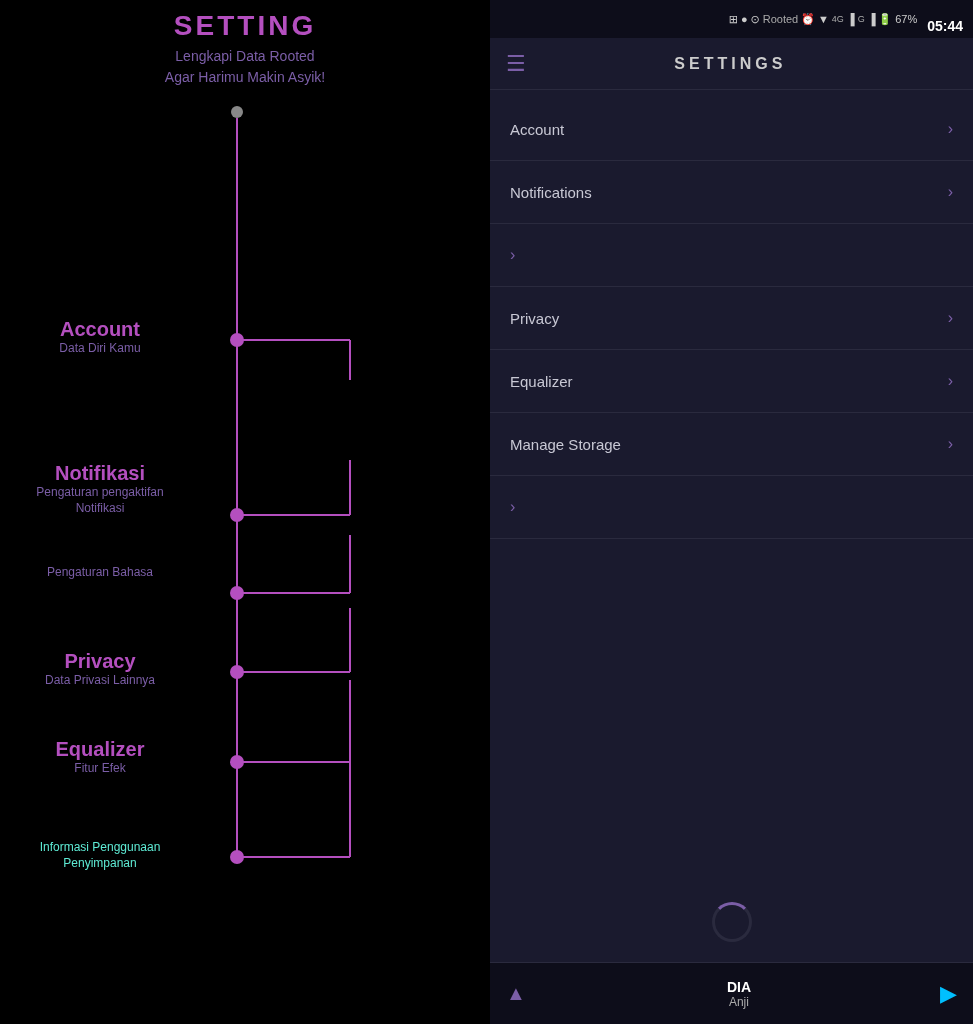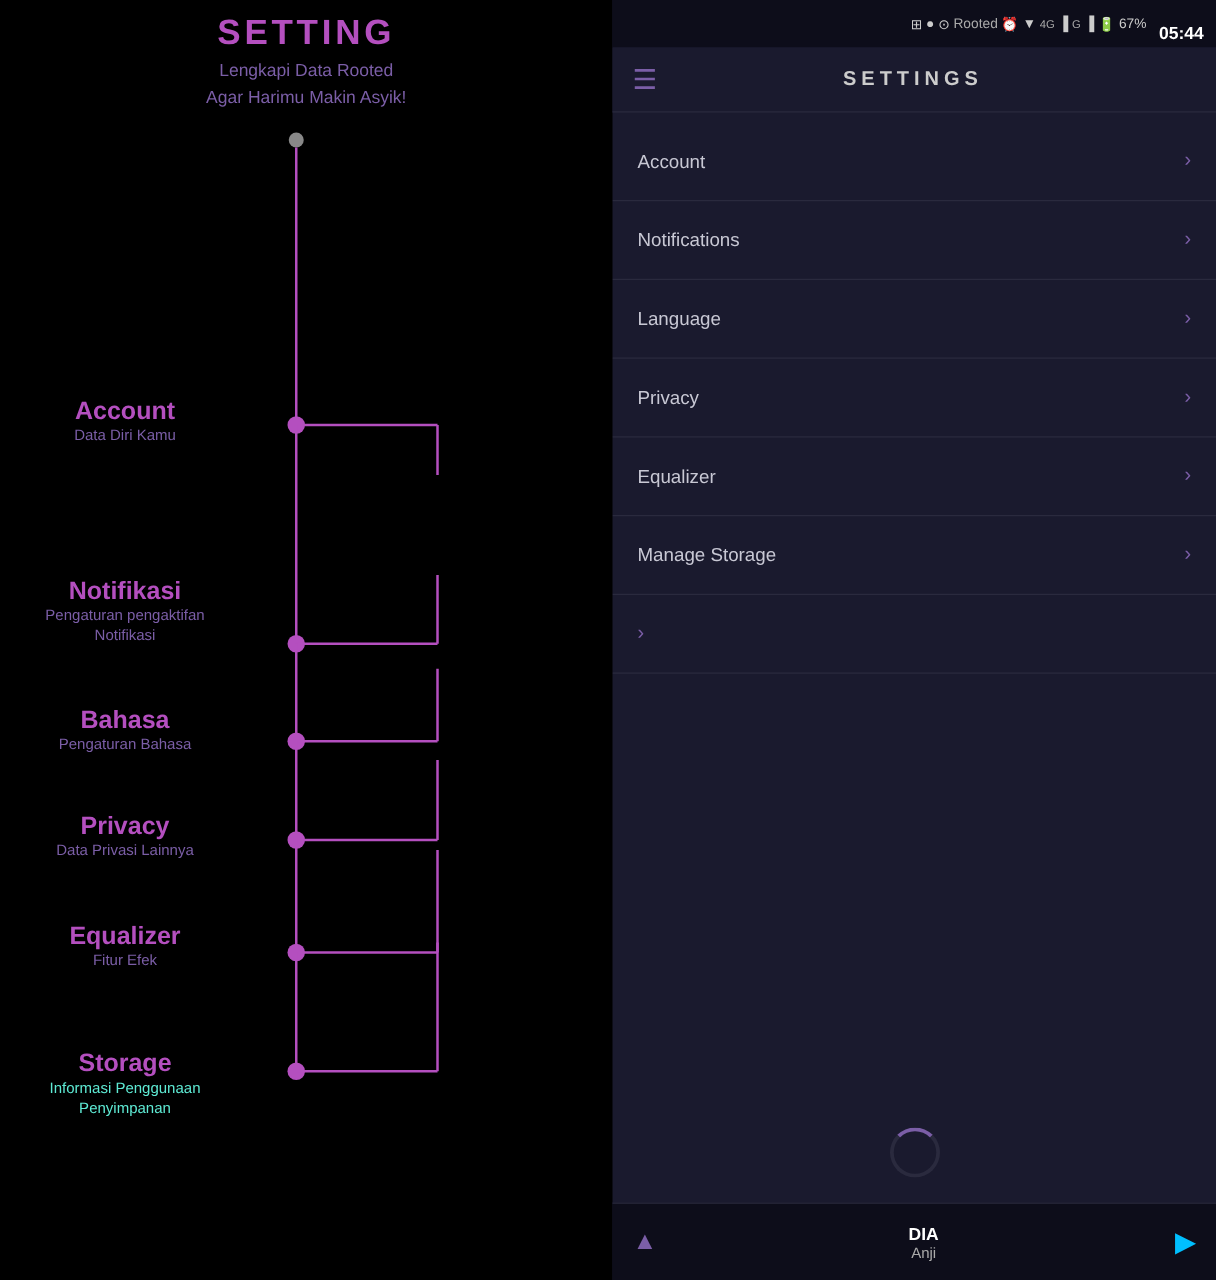--- a/index.html
+++ b/index.html
@@ -290,36 +290,34 @@
     <div class="label-title">Account</div>
     <div class="label-desc">Data Diri Kamu</div>
   </div>
 
   <div class="label-item" style="top: 462px; left: 0;">
     <div class="label-title">Notifikasi</div>
     <div class="label-desc" style="color:#7b5ea7;font-size:12px;line-height:1.3;">Pengaturan pengaktifan<br>Notifikasi</div>
   </div>
 
   <div class="label-item" style="top: 565px; left: 0;">
-    <div class="label-title">Bahasa</div>
     <div class="label-desc">Pengaturan Bahasa</div>
   </div>
 
   <div class="label-item" style="top: 650px; left: 0;">
     <div class="label-title">Privacy</div>
     <div class="label-desc">Data Privasi Lainnya</div>
   </div>
 
   <div class="label-item" style="top: 738px; left: 0;">
     <div class="label-title">Equalizer</div>
     <div class="label-desc">Fitur Efek</div>
   </div>
 
   <div class="label-item" style="top: 840px; left: 0;">
-    <div class="label-title">Storage</div>
     <div class="label-desc" style="color:#5eead4;font-size:12px;line-height:1.3;">Informasi Penggunaan<br>Penyimpanan</div>
   </div>
 </div>
 
 <div class="right-area">
 
   <div class="status-bar">
     <div class="status-icons">
       <span class="status-icon">⊞</span>
       <span class="status-icon">●</span>
@@ -348,21 +346,20 @@
       <span class="menu-item-label">Account</span>
       <span class="menu-chevron">›</span>
     </div>
 
     <div class="menu-item">
       <span class="menu-item-label">Notifications</span>
       <span class="menu-chevron">›</span>
     </div>
 
     <div class="menu-item">
-      <span class="menu-item-label">Language</span>
       <span class="menu-chevron">›</span>
     </div>
 
     <div class="menu-item">
       <span class="menu-item-label">Privacy</span>
       <span class="menu-chevron">›</span>
     </div>
 
     <div class="menu-item">
       <span class="menu-item-label">Equalizer</span>

